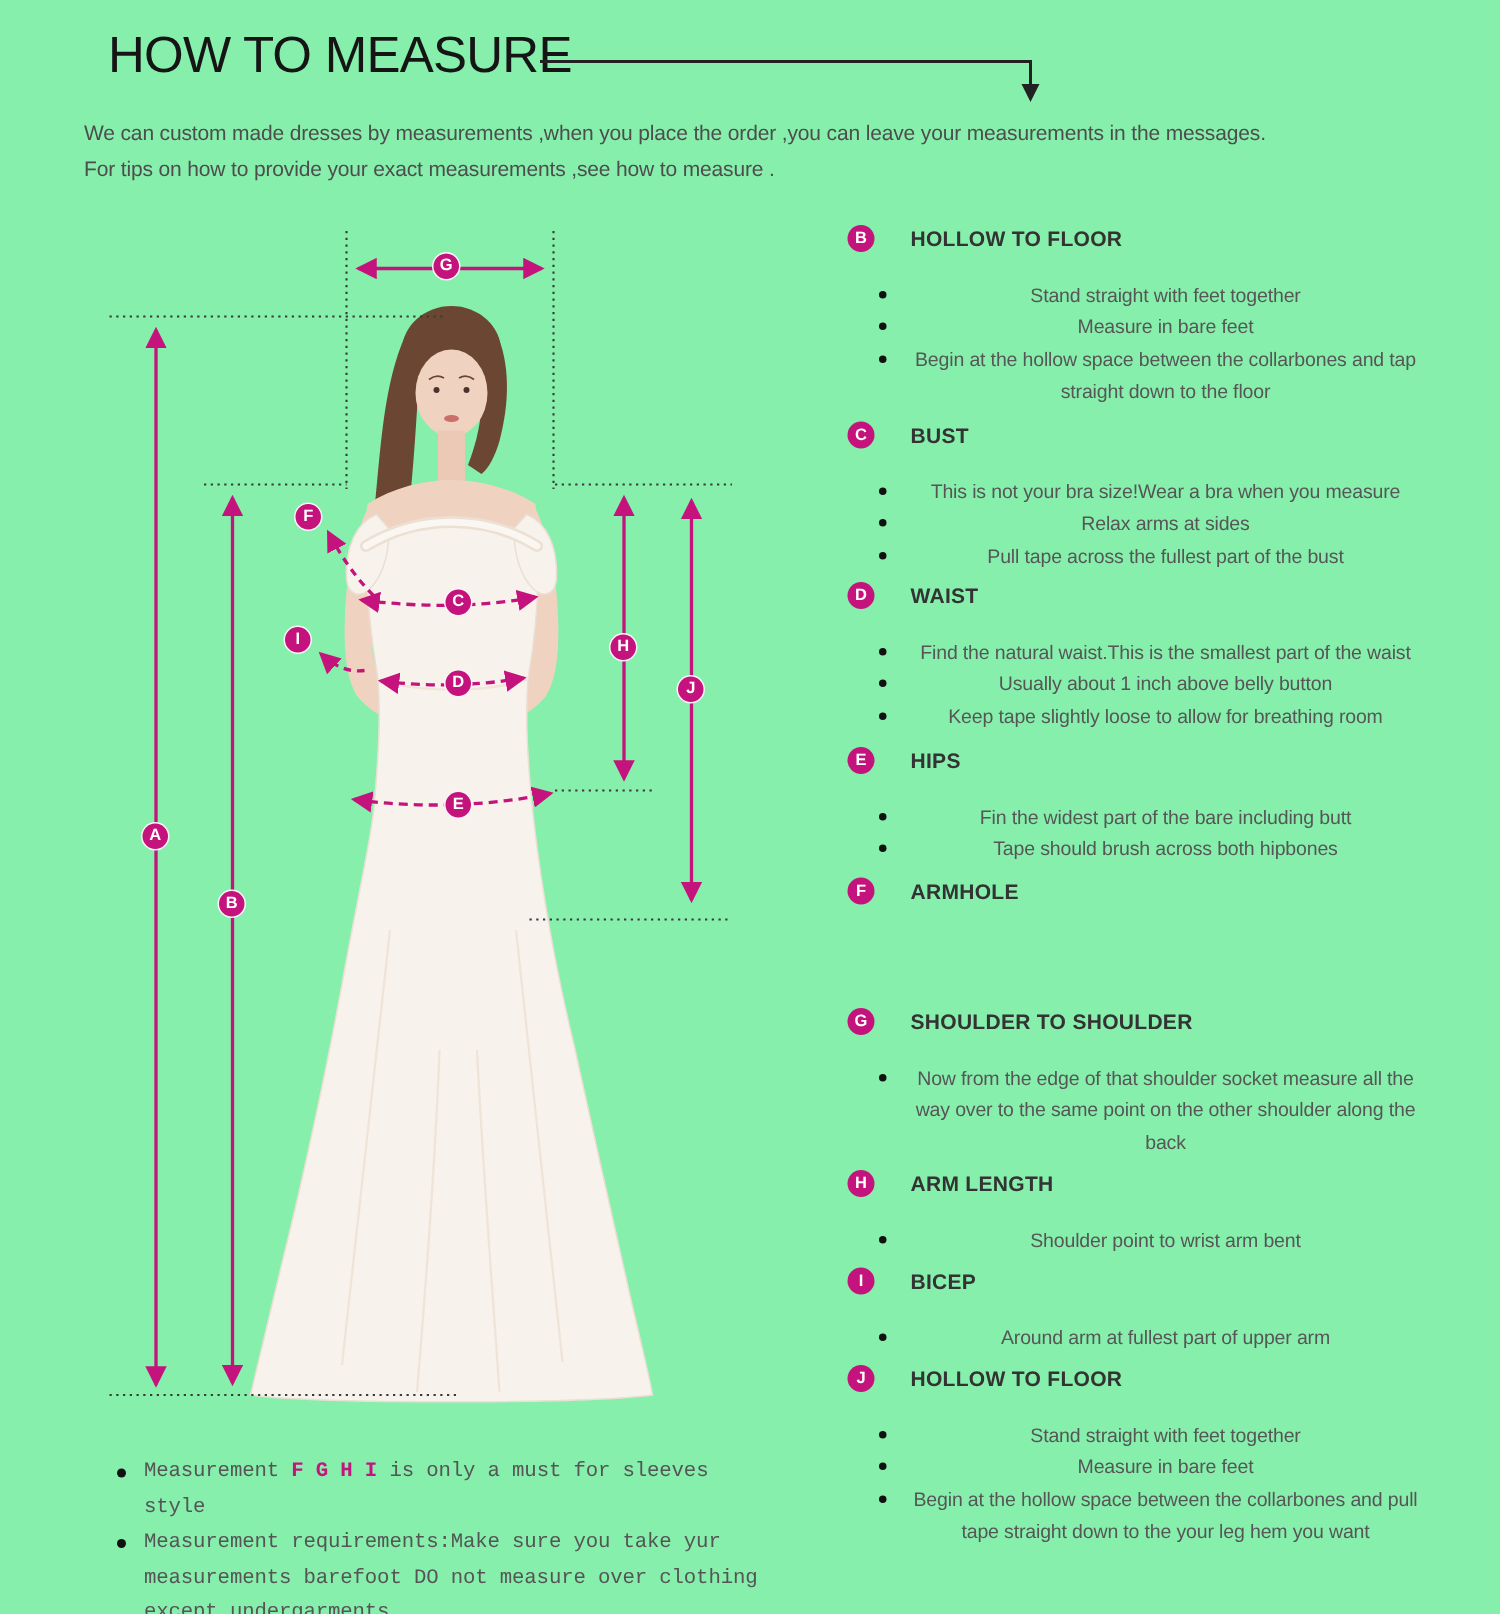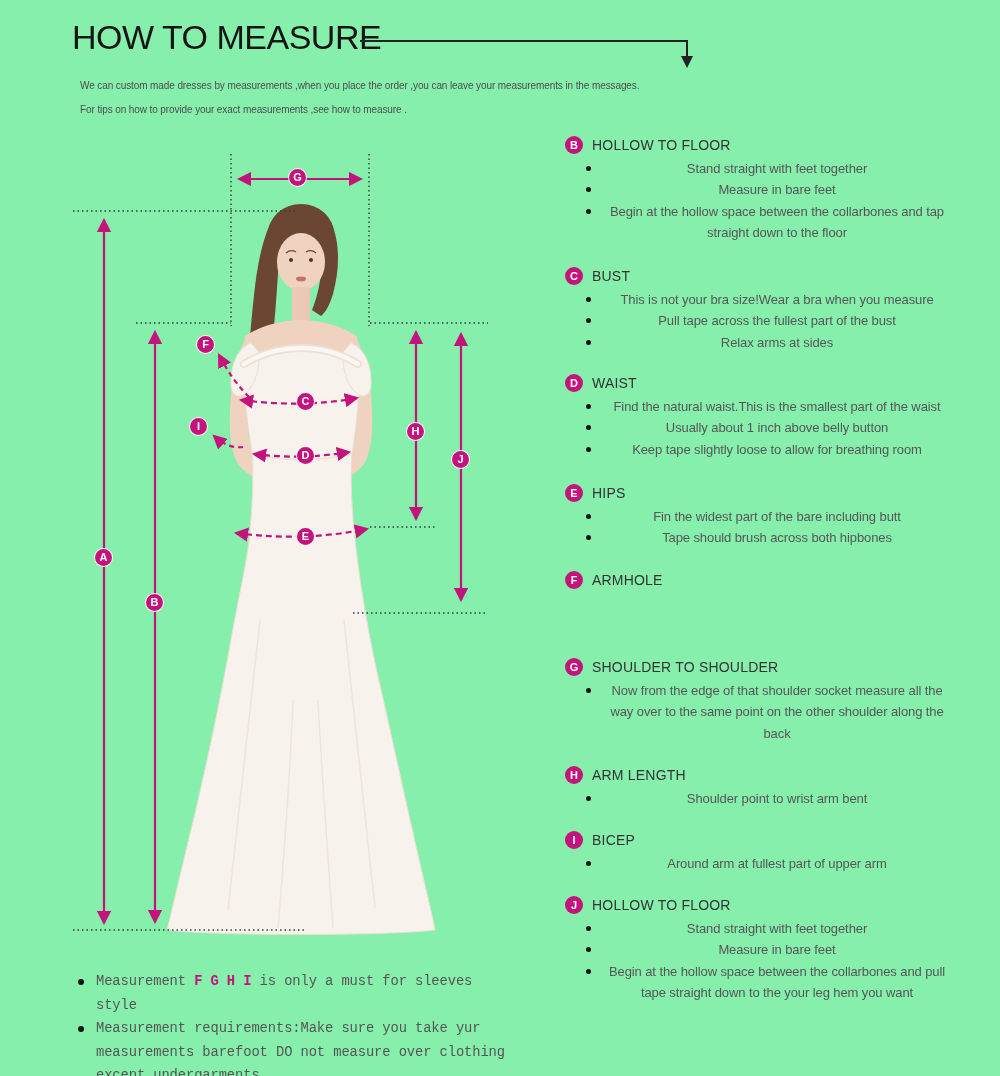--- a/index.html
+++ b/index.html
@@ -6,41 +6,41 @@
   .page{
     position:relative;width:1000px;height:1076px;background:#86efac;
     font-family:"Liberation Sans","DejaVu Sans",sans-serif;overflow:hidden;
   }
   
   .title{
     position:absolute;left:72px;top:18px;margin:0;
     font-size:34px;font-weight:400;color:#151515;letter-spacing:-.5px;
   }
   .title-arrow{position:absolute;left:0;top:0;}
-  .intro{position:absolute;left:80px;margin:0;font-size:10px;color:#4d4d4d;white-space:nowrap;letter-spacing:-.1px;}
+  .intro{position:absolute;left:56px;margin:0;font-size:14px;color:#4d4d4d;white-space:nowrap;letter-spacing:-.1px;}
   .intro1{top:80px;}
   .intro2{top:104px;}
   
   .figure{position:absolute;left:0;top:140px;width:560px;height:836px;}
   .figure svg{position:absolute;left:0;top:0;}
   .fig-badge{
     position:absolute;width:19px;height:19px;margin:-10px 0 0 -10px;
     border-radius:50%;background:#c4137c;color:#fff;
     font-size:11px;font-weight:700;line-height:16px;text-align:center;
     border:1.5px solid rgba(255,255,255,.95);box-sizing:border-box;
   }
   
   .sections{position:absolute;left:565px;top:0;width:425px;}
   .msec{position:absolute;left:0;width:425px;}
   .shead{display:flex;align-items:center;gap:9px;}
   .shead .sec-badge{
     flex:0 0 auto;width:18px;height:18px;border-radius:50%;background:#c4137c;
     color:#fff;font-size:11px;font-weight:700;line-height:18px;text-align:center;
   }
-  .shead h2{margin:0;font-size:14px;font-weight:400;color:#333;letter-spacing:.2px;}
+  .shead h2{margin:15px;font-size:14px;font-weight:700;color:#333;letter-spacing:.2px;}
   .msec ul{margin:4px 0 0 0;padding:0;list-style:none;width:382px;text-align:center;}
   .msec li{
     position:relative;padding-left:42px;font-size:13px;color:#565656;
     line-height:21.4px;letter-spacing:-.1px;
   }
   .msec li::before{
     content:"";position:absolute;left:21px;top:8px;width:5px;height:5px;
     border-radius:50%;background:#111;
   }
   
@@ -156,22 +156,22 @@
       </ul>
     </section>
 
     <section class="msec" style="top:267px">
       <div class="shead">
         <span class="sec-badge">C</span>
         <h2>BUST</h2>
       </div>
       <ul>
         <li>This is not your bra size!Wear a bra when you measure</li>
+        <li>Relax arms at sides</li>
         <li>Pull tape across the fullest part of the bust</li>
-        <li>Relax arms at sides</li>
       </ul>
     </section>
 
     <section class="msec" style="top:374px">
       <div class="shead">
         <span class="sec-badge">D</span>
         <h2>WAIST</h2>
       </div>
       <ul>
         <li>Find the natural waist.This is the smallest part of the waist</li>

